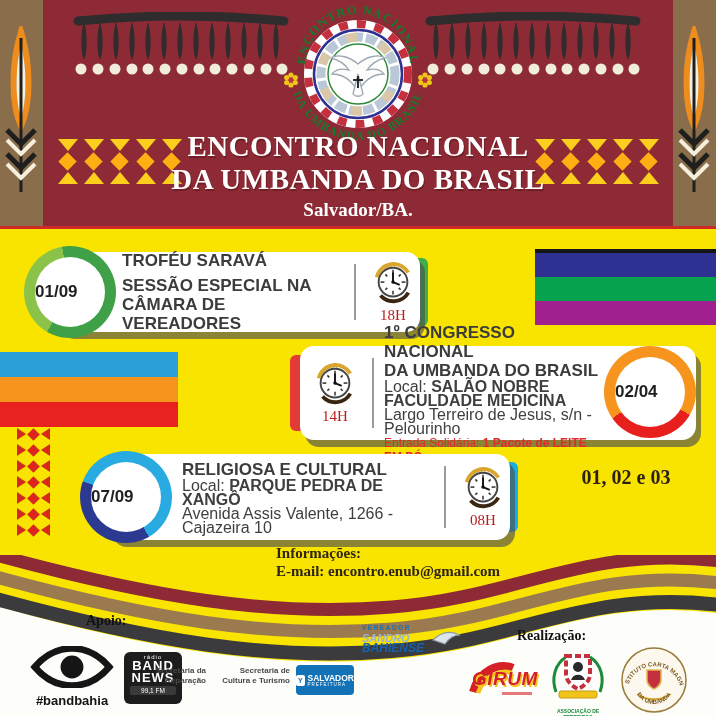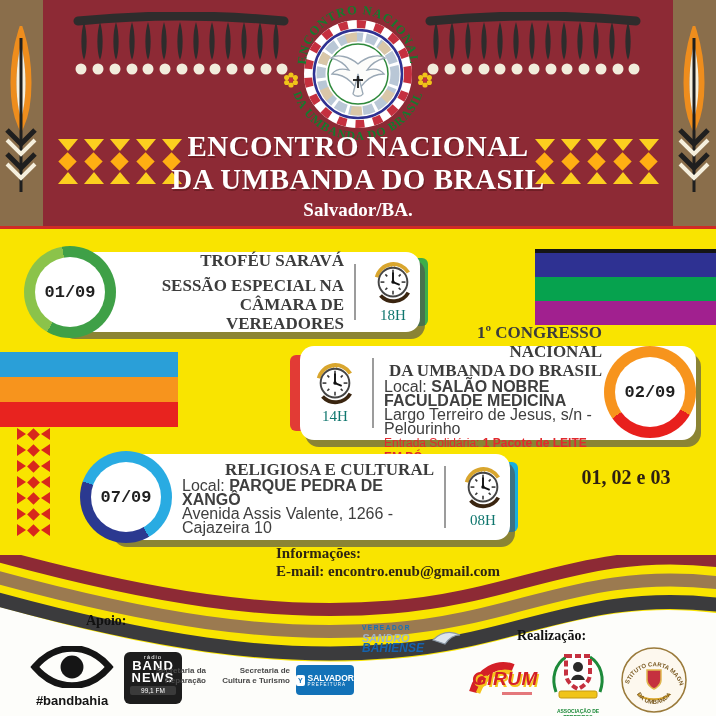--- a/index.html
+++ b/index.html
@@ -46,37 +46,37 @@
   .tab{position:absolute;border-radius:6px;}
   .tab1{left:406px;top:258px;width:22px;height:68px;background:#3fae49;}
   .tab2{left:290px;top:355px;width:20px;height:76px;background:#e23b35;}
   .tab3{left:496px;top:462px;width:22px;height:70px;background:#18aede;}
   .card{position:absolute;background:#fff;border-radius:14px;display:flex;align-items:center;
         box-shadow:5px 7px 0 rgba(80,80,80,.65);box-sizing:border-box;}
   .card1{left:56px;top:252px;width:364px;height:80px;padding-left:66px;}
   .card2{left:300px;top:346px;width:396px;height:94px;padding-left:8px;padding-right:94px;}
   .card3{left:108px;top:454px;width:402px;height:86px;padding-left:74px;}
   .card-text{flex:1;}
-  .ev-title{font-family:Liberation Serif, serif;font-weight:bold;color:#3c3c3c;
-            font-size:17px;line-height:19px;text-align:right;}
+  .ev-title{font-family:Liberation Sans, sans-serif;font-weight:bold;color:#3c3c3c;
+            font-size:17px;line-height:19px;}
   .mt{margin-top:6px;}
   .loc{font-size:16px;line-height:14px;color:#3f3f3f;}
   .loc b{font-weight:bold;}
   .ent{font-size:12px;line-height:14px;color:#e02a2e;}
   .ent b{font-weight:bold;}
   .vdiv{width:2px;background:#9c9c9c;align-self:stretch;margin:12px 10px;}
   .clockbox{display:flex;flex-direction:column;align-items:center;min-width:54px;}
-  .time{font-family:"Liberation Serif",serif;font-size:15px;color:#0f766e;}
+  .time{font-family:"Liberation Serif",serif;font-size:15px;color:#b91c1c;}
   .date-circle{position:absolute;width:92px;height:92px;border-radius:50%;padding:11px;
                box-sizing:border-box;}
   .dc1{left:24px;top:246px;background:conic-gradient(from 210deg,#8bc34a 0 140deg,#3fa047 140deg 360deg);}
   .dc2{left:604px;top:346px;background:conic-gradient(from 120deg,#e8201d 0 115deg,#f7941d 115deg 360deg);}
   .dc3{left:80px;top:451px;background:conic-gradient(from 150deg,#2b3990 0 140deg,#29abe2 140deg 360deg);}
   .date-inner{width:100%;height:100%;background:#fff;border-radius:50%;display:flex;
-              align-items:center;justify-content:center;font-family:Liberation Mono, monospace;
+              align-items:center;font-family:Liberation Sans, sans-serif;
               font-weight:bold;font-size:17px;color:#1f1f1f;}
   
   .datesblk{position:absolute;left:538px;top:466px;width:176px;text-align:center;color:#2e2012;
             font-family:"Liberation Serif",serif;font-weight:bold;font-size:20px;line-height:23px;}
   .info{position:absolute;left:276px;top:544px;color:#2e2412;font-family:"Liberation Serif",serif;
         font-weight:bold;font-size:15px;line-height:18px;}
   
   .waves{position:absolute;left:0;top:555px;}
   .apoio{position:absolute;left:86px;top:613px;font-family:"Liberation Serif",serif;
          font-weight:bold;font-size:14px;color:#111;}
@@ -433,21 +433,21 @@
         <span>Local:</span> <b>SALÃO NOBRE FACULDADE MEDICINA</b>
       </div>
       <div class="loc">Largo Terreiro de Jesus, s/n - Pelourinho</div>
       <div class="ent">
         <span>Entrada Solidária:</span> <b>1 Pacote de LEITE EM PÓ</b>
       </div>
     </div>
   </div>
   <div class="date-circle dc2">
     <div class="date-inner">
-        <span>02/09</span>
+        <span>02/04</span>
       </div>
   </div>
 
   <div class="tab tab3"></div>
   <div class="card card3">
     <div class="card-text">
       <div class="ev-title">RELIGIOSA E CULTURAL</div>
       <div class="loc">
         <span>Local:</span> <b>PARQUE PEDRA DE XANGÔ</b>
       </div>

